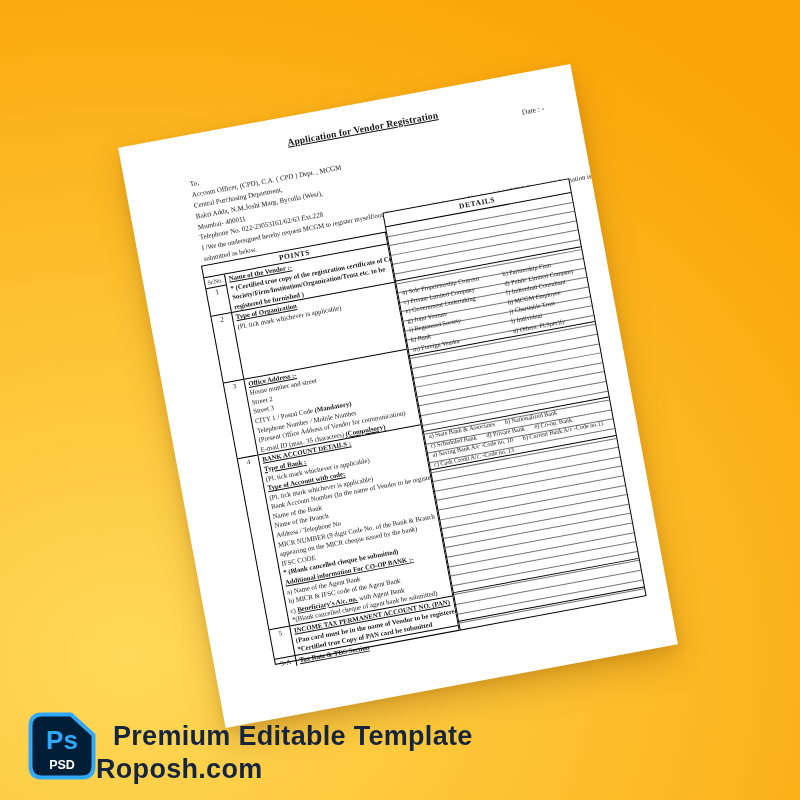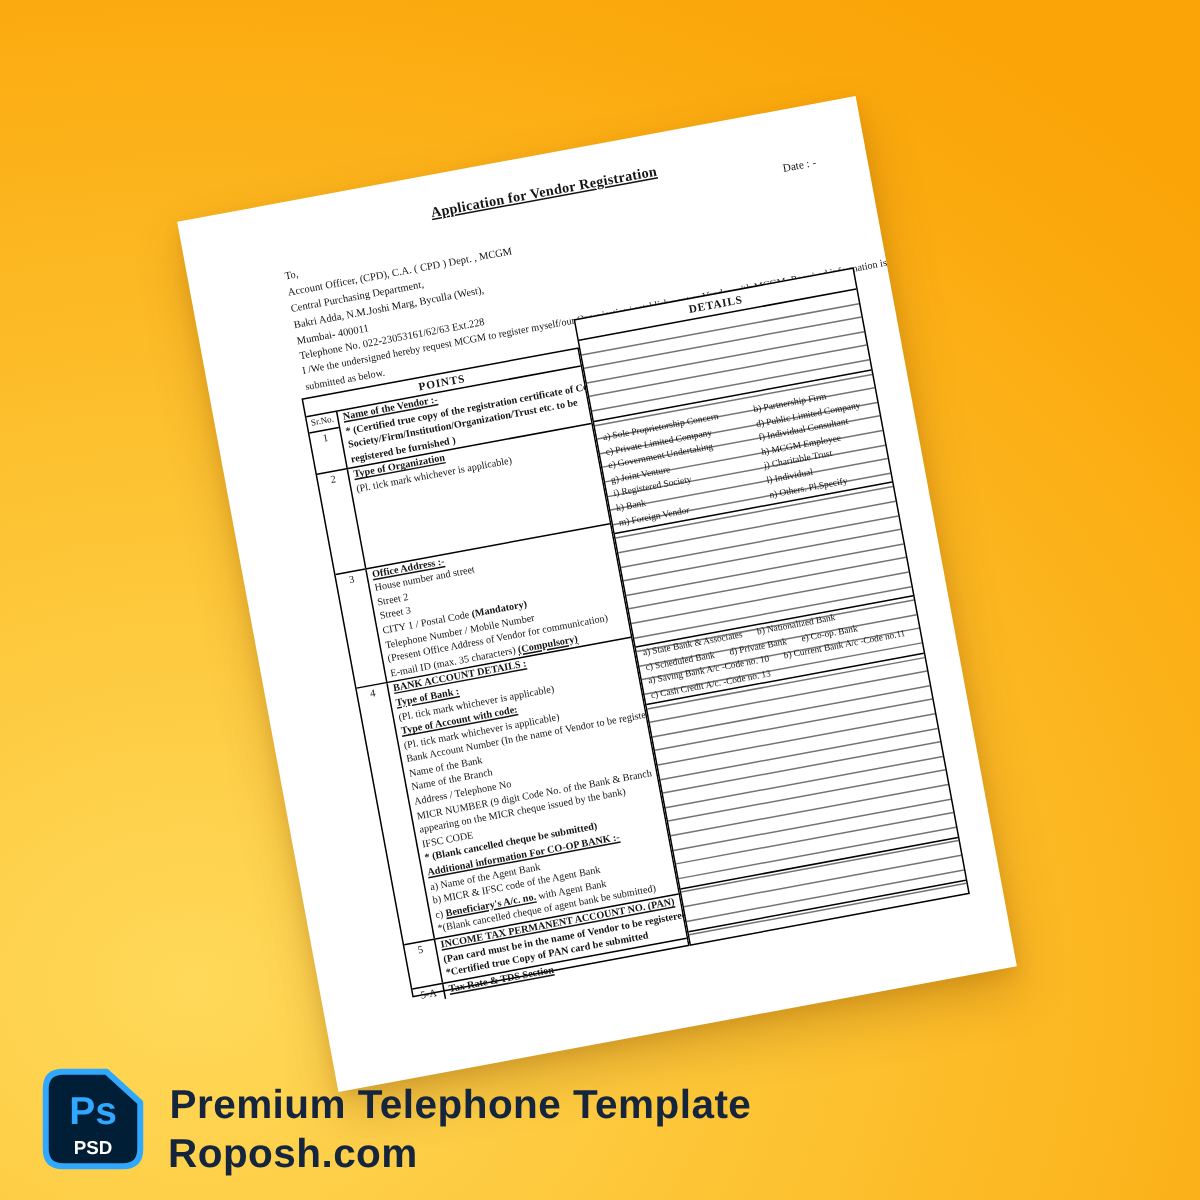--- a/index.html
+++ b/index.html
@@ -66,21 +66,21 @@
   .bank-line{position:absolute;left:4px;right:2px;display:flex;gap:10px;height:9.6px;line-height:9.6px;font-size:6.2px;white-space:nowrap;}
 
   
   .brand{position:absolute;left:0;top:703px;width:800px;height:97px;}
   .psd-icon{position:absolute;left:27px;top:8px;}
   .brand-title{
     position:absolute;left:113px;top:18px;font-size:27px;font-weight:bold;
     color:#15253d;letter-spacing:.3px;
   }
   .brand-site{
-    position:absolute;left:112px;top:51px;font-size:27px;font-weight:bold;
+    position:absolute;left:96px;top:51px;font-size:27px;font-weight:bold;
     color:#15253d;letter-spacing:.3px;
   }
 </style>
 </head>
 <body>
 
 <div class="page">
   <div class="doc-title">Application for Vendor Registration</div>
   <div class="doc-date">Date : -</div>
   <div class="address" id="address">
@@ -277,15 +277,15 @@
       </div>
   </div>
 </div>
 
 <div class="brand">
   <svg class="psd-icon" width="70" height="70" viewBox="0 0 70 70">
     <path d="M15 3.5 H44 L66.5 24 V55 Q66.5 66.5 55 66.5 H15 Q3.5 66.5 3.5 55 V15 Q3.5 3.5 15 3.5 Z" fill="#001e36" stroke="#31a8ff" stroke-width="4" stroke-linejoin="round"></path>
     <text id="ps-glyph" x="35" y="38" text-anchor="middle" font-family="Liberation Sans, sans-serif" font-weight="bold" font-size="26" fill="#31a8ff">Ps</text>
     <text id="psd-glyph" x="35" y="58" text-anchor="middle" font-family="Liberation Sans, sans-serif" font-weight="bold" font-size="12.5" fill="#ffffff">PSD</text>
   </svg>
-  <div class="brand-title">Premium Telephone Template</div>
+  <div class="brand-title">Premium Editable Template</div>
   <div class="brand-site">Roposh.com</div>
 </div>
 
 </body></html>

